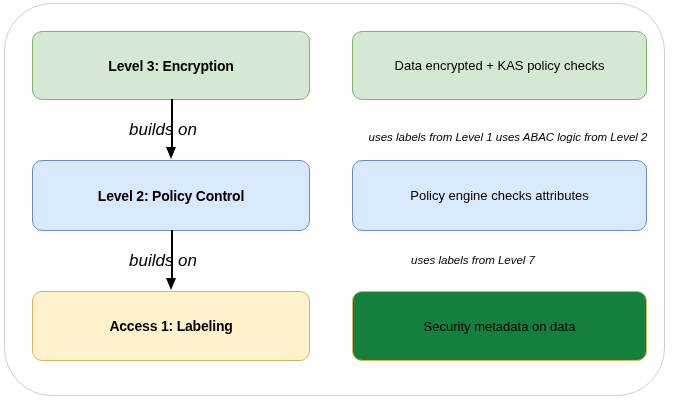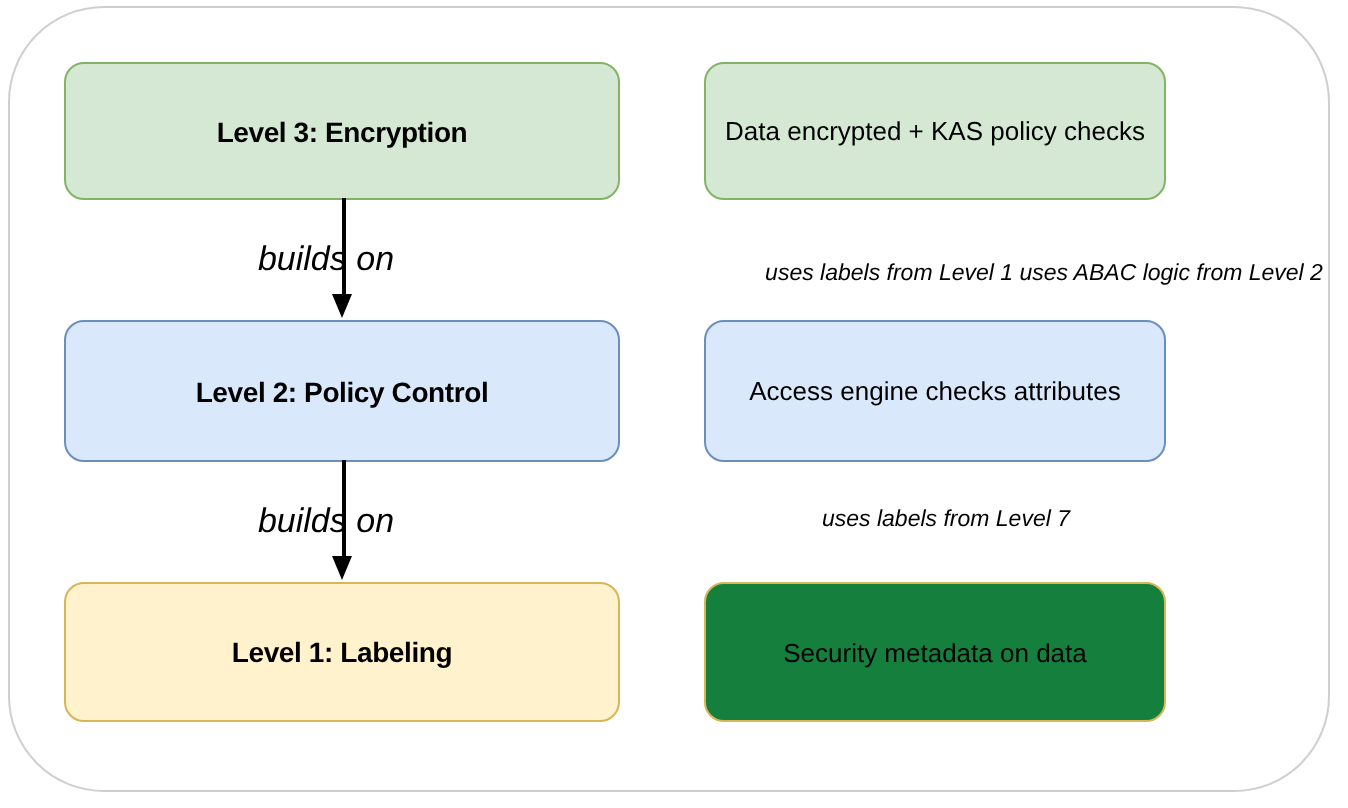--- a/index.html
+++ b/index.html
@@ -30,21 +30,21 @@
     position: absolute;
     box-sizing: border-box;
     border: 1px solid #000;
     border-radius: 10px;
     display: flex;
     align-items: center;
     justify-content: center;
     text-align: center;
   }
   .node.left-col  { left: 32px;  width: 278px; }
-  .node.right-col { left: 352px; width: 231px; }
+  .node.right-col { left: 352px; width: 295px; }
   .row-1 { top: 31px;  height: 69px; }
   .row-2 { top: 160px; height: 71px; }
   .row-3 { top: 291px; height: 70px; }
   .node-title {
     font-size: 14px;
     font-weight: bold;
     color: #000000;
     letter-spacing: -0.2px;
   }
   .node-detail {
@@ -83,21 +83,21 @@
   .edge-label.e2 { left: 163px; top: 261px; }
   .annotation {
     position: absolute;
     transform: translate(-50%, -50%);
     font-size: 11.5px;
     font-style: italic;
     color: #000000;
     white-space: nowrap;
     text-align: center;
   }
-  .annotation.n1 { left: 522px; top: 137px; }
+  .annotation.n1 { left: 508px; top: 137px; }
   .annotation.n2 { left: 473px; top: 260px; }
 </style>
 </head>
 <body>
 
 <div class="stage">
 
   <div class="outer-container" style="border-color: rgb(207, 207, 207); background-color: rgb(255, 255, 255);"></div>
 
   <div class="node left-col row-1" style="background-color: rgb(213, 232, 212); border-color: rgb(130, 179, 102);">
@@ -109,28 +109,28 @@
 
   <div class="arrow-line a1" style="background-color: rgb(0, 0, 0);"></div>
   <div class="arrow-head a1" style="border-top-color: rgb(0, 0, 0);"></div>
   <div class="edge-label e1">builds on</div>
   <div class="annotation n1">uses labels from Level 1 uses ABAC logic from Level 2</div>
 
   <div class="node left-col row-2" style="background-color: rgb(218, 232, 252); border-color: rgb(108, 142, 191);">
     <span class="node-title">Level 2: Policy Control</span>
   </div>
   <div class="node right-col row-2" style="background-color: rgb(218, 232, 252); border-color: rgb(108, 142, 191);">
-    <span class="node-detail">Access engine checks attributes</span>
+    <span class="node-detail">Policy engine checks attributes</span>
   </div>
 
   <div class="arrow-line a2" style="background-color: rgb(0, 0, 0);"></div>
   <div class="arrow-head a2" style="border-top-color: rgb(0, 0, 0);"></div>
   <div class="edge-label e2">builds on</div>
   <div class="annotation n2">uses labels from Level 7</div>
 
   <div class="node left-col row-3" style="background-color: rgb(255, 242, 204); border-color: rgb(214, 182, 86);">
-    <span class="node-title">Level 1: Labeling</span>
+    <span class="node-title">Access 1: Labeling</span>
   </div>
   <div class="node right-col row-3" style="background-color: #15803d; border-color: rgb(214, 182, 86);">
     <span class="node-detail">Security metadata on data</span>
   </div>
 
 </div>
 
 </body></html>

